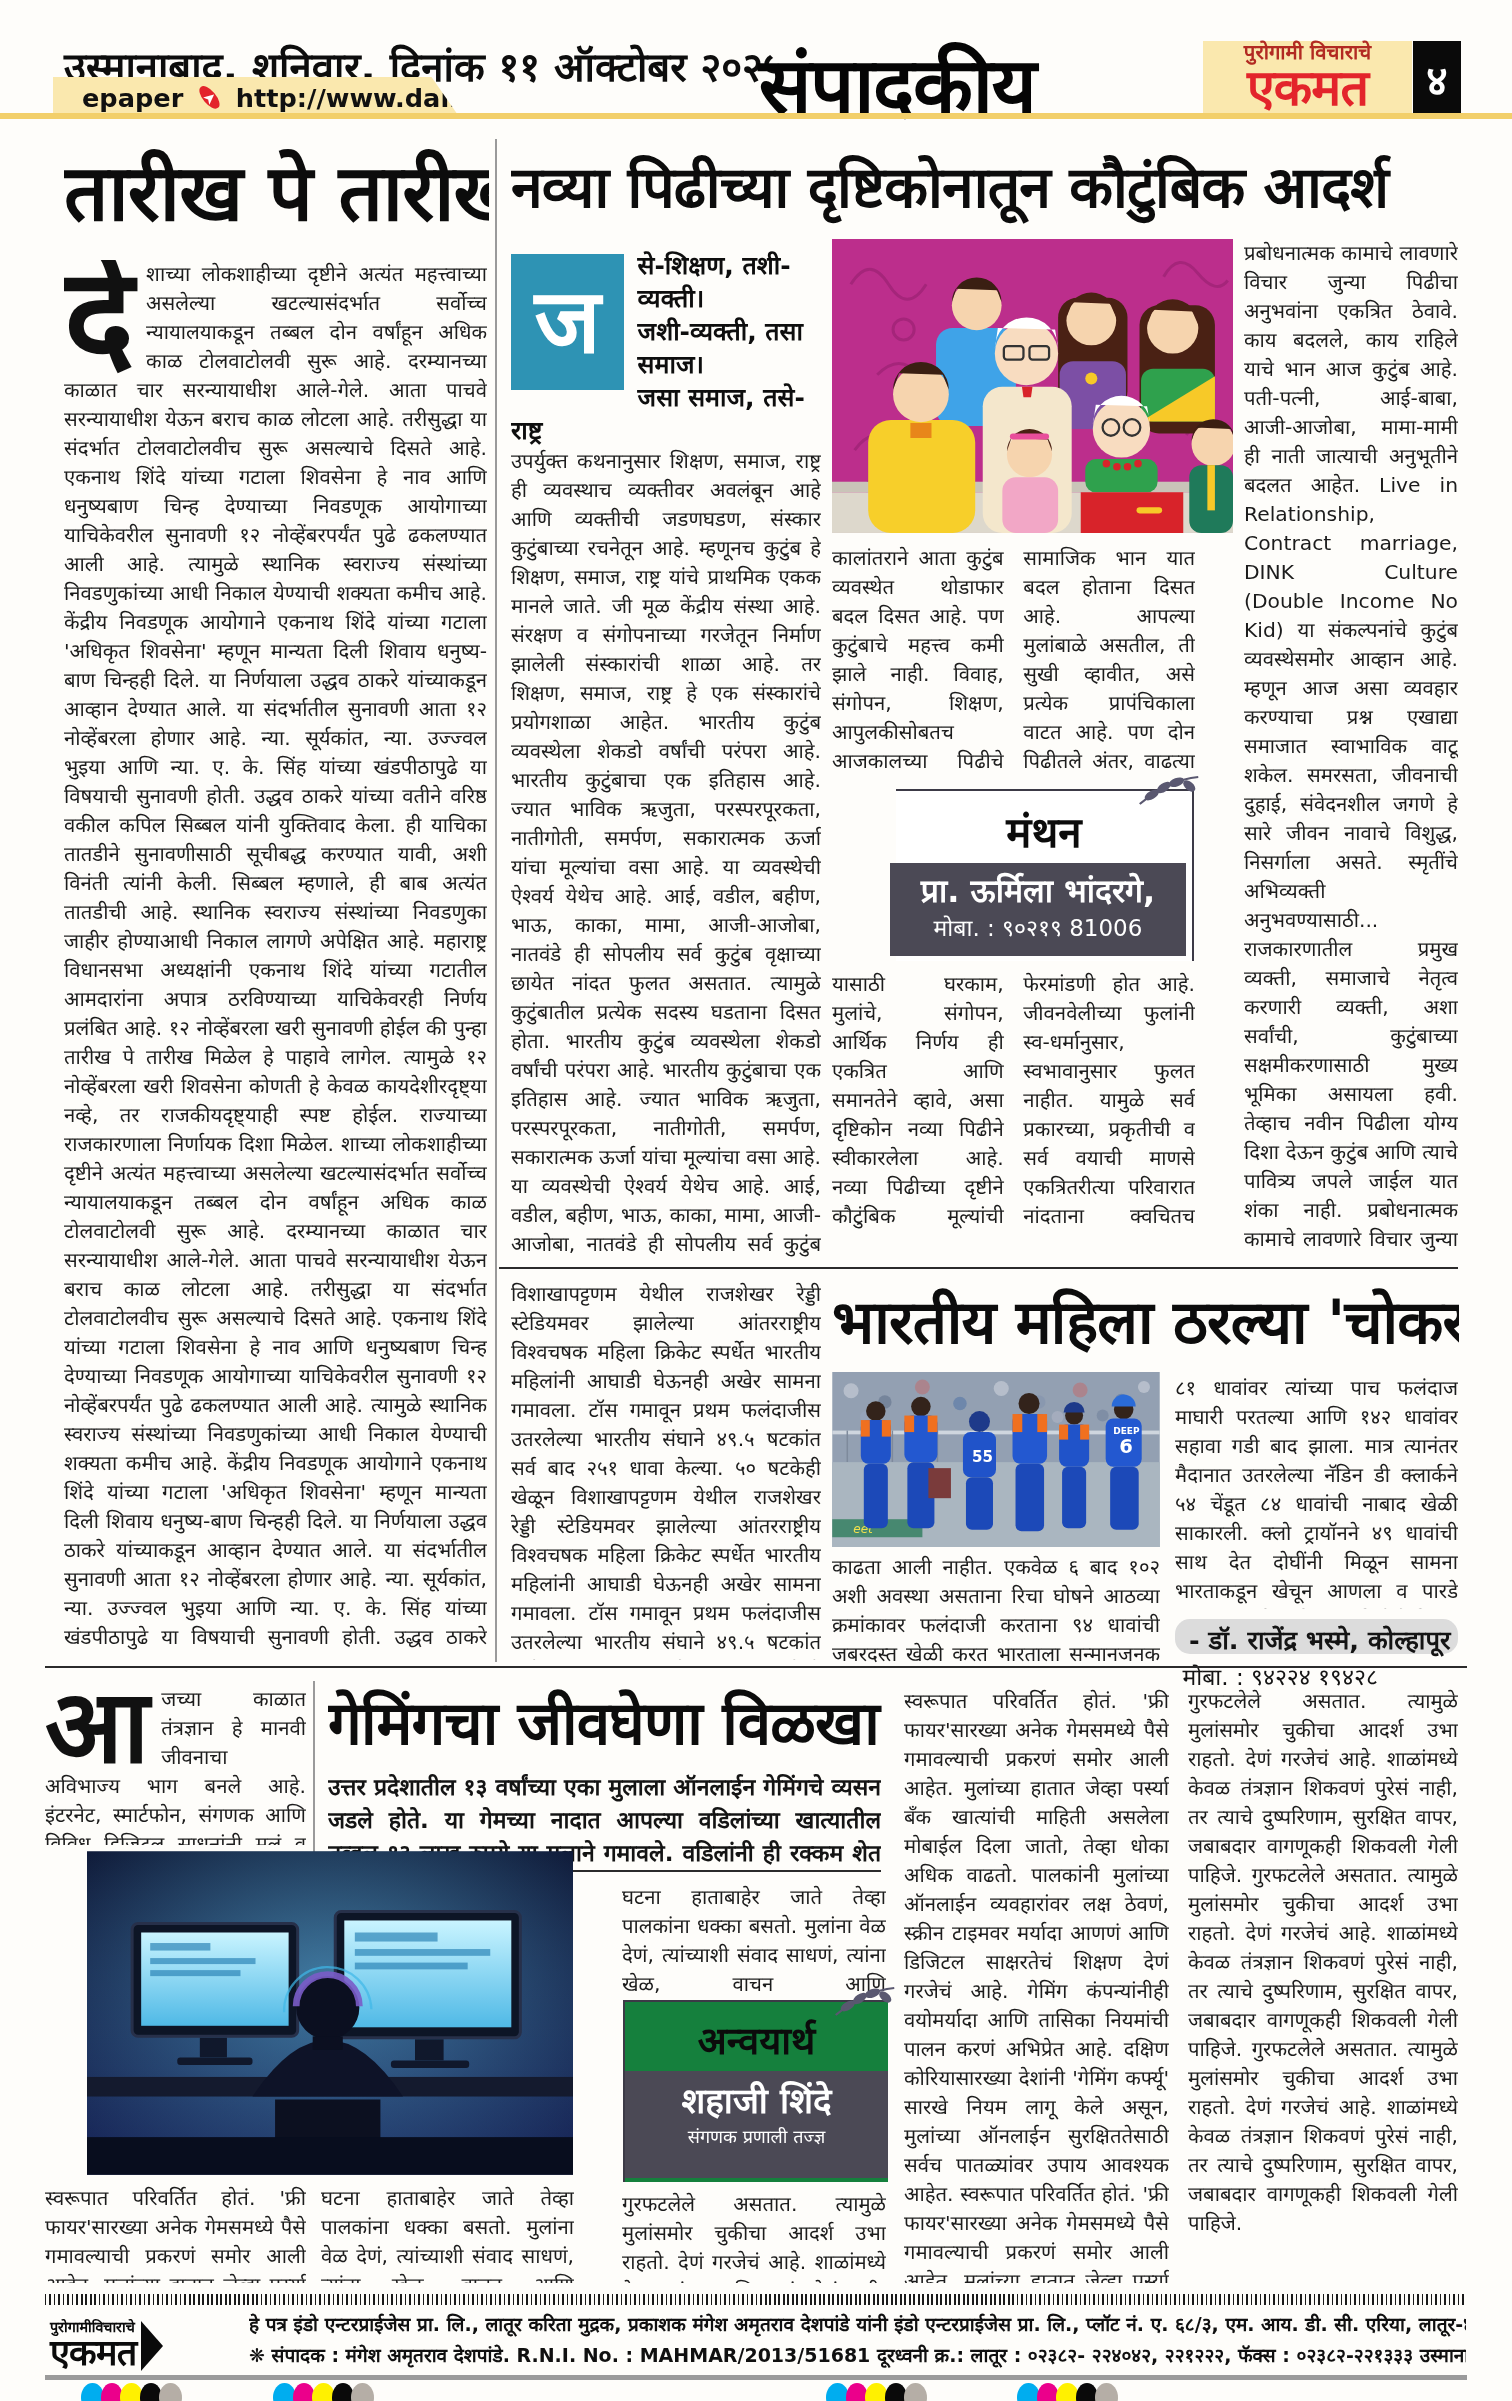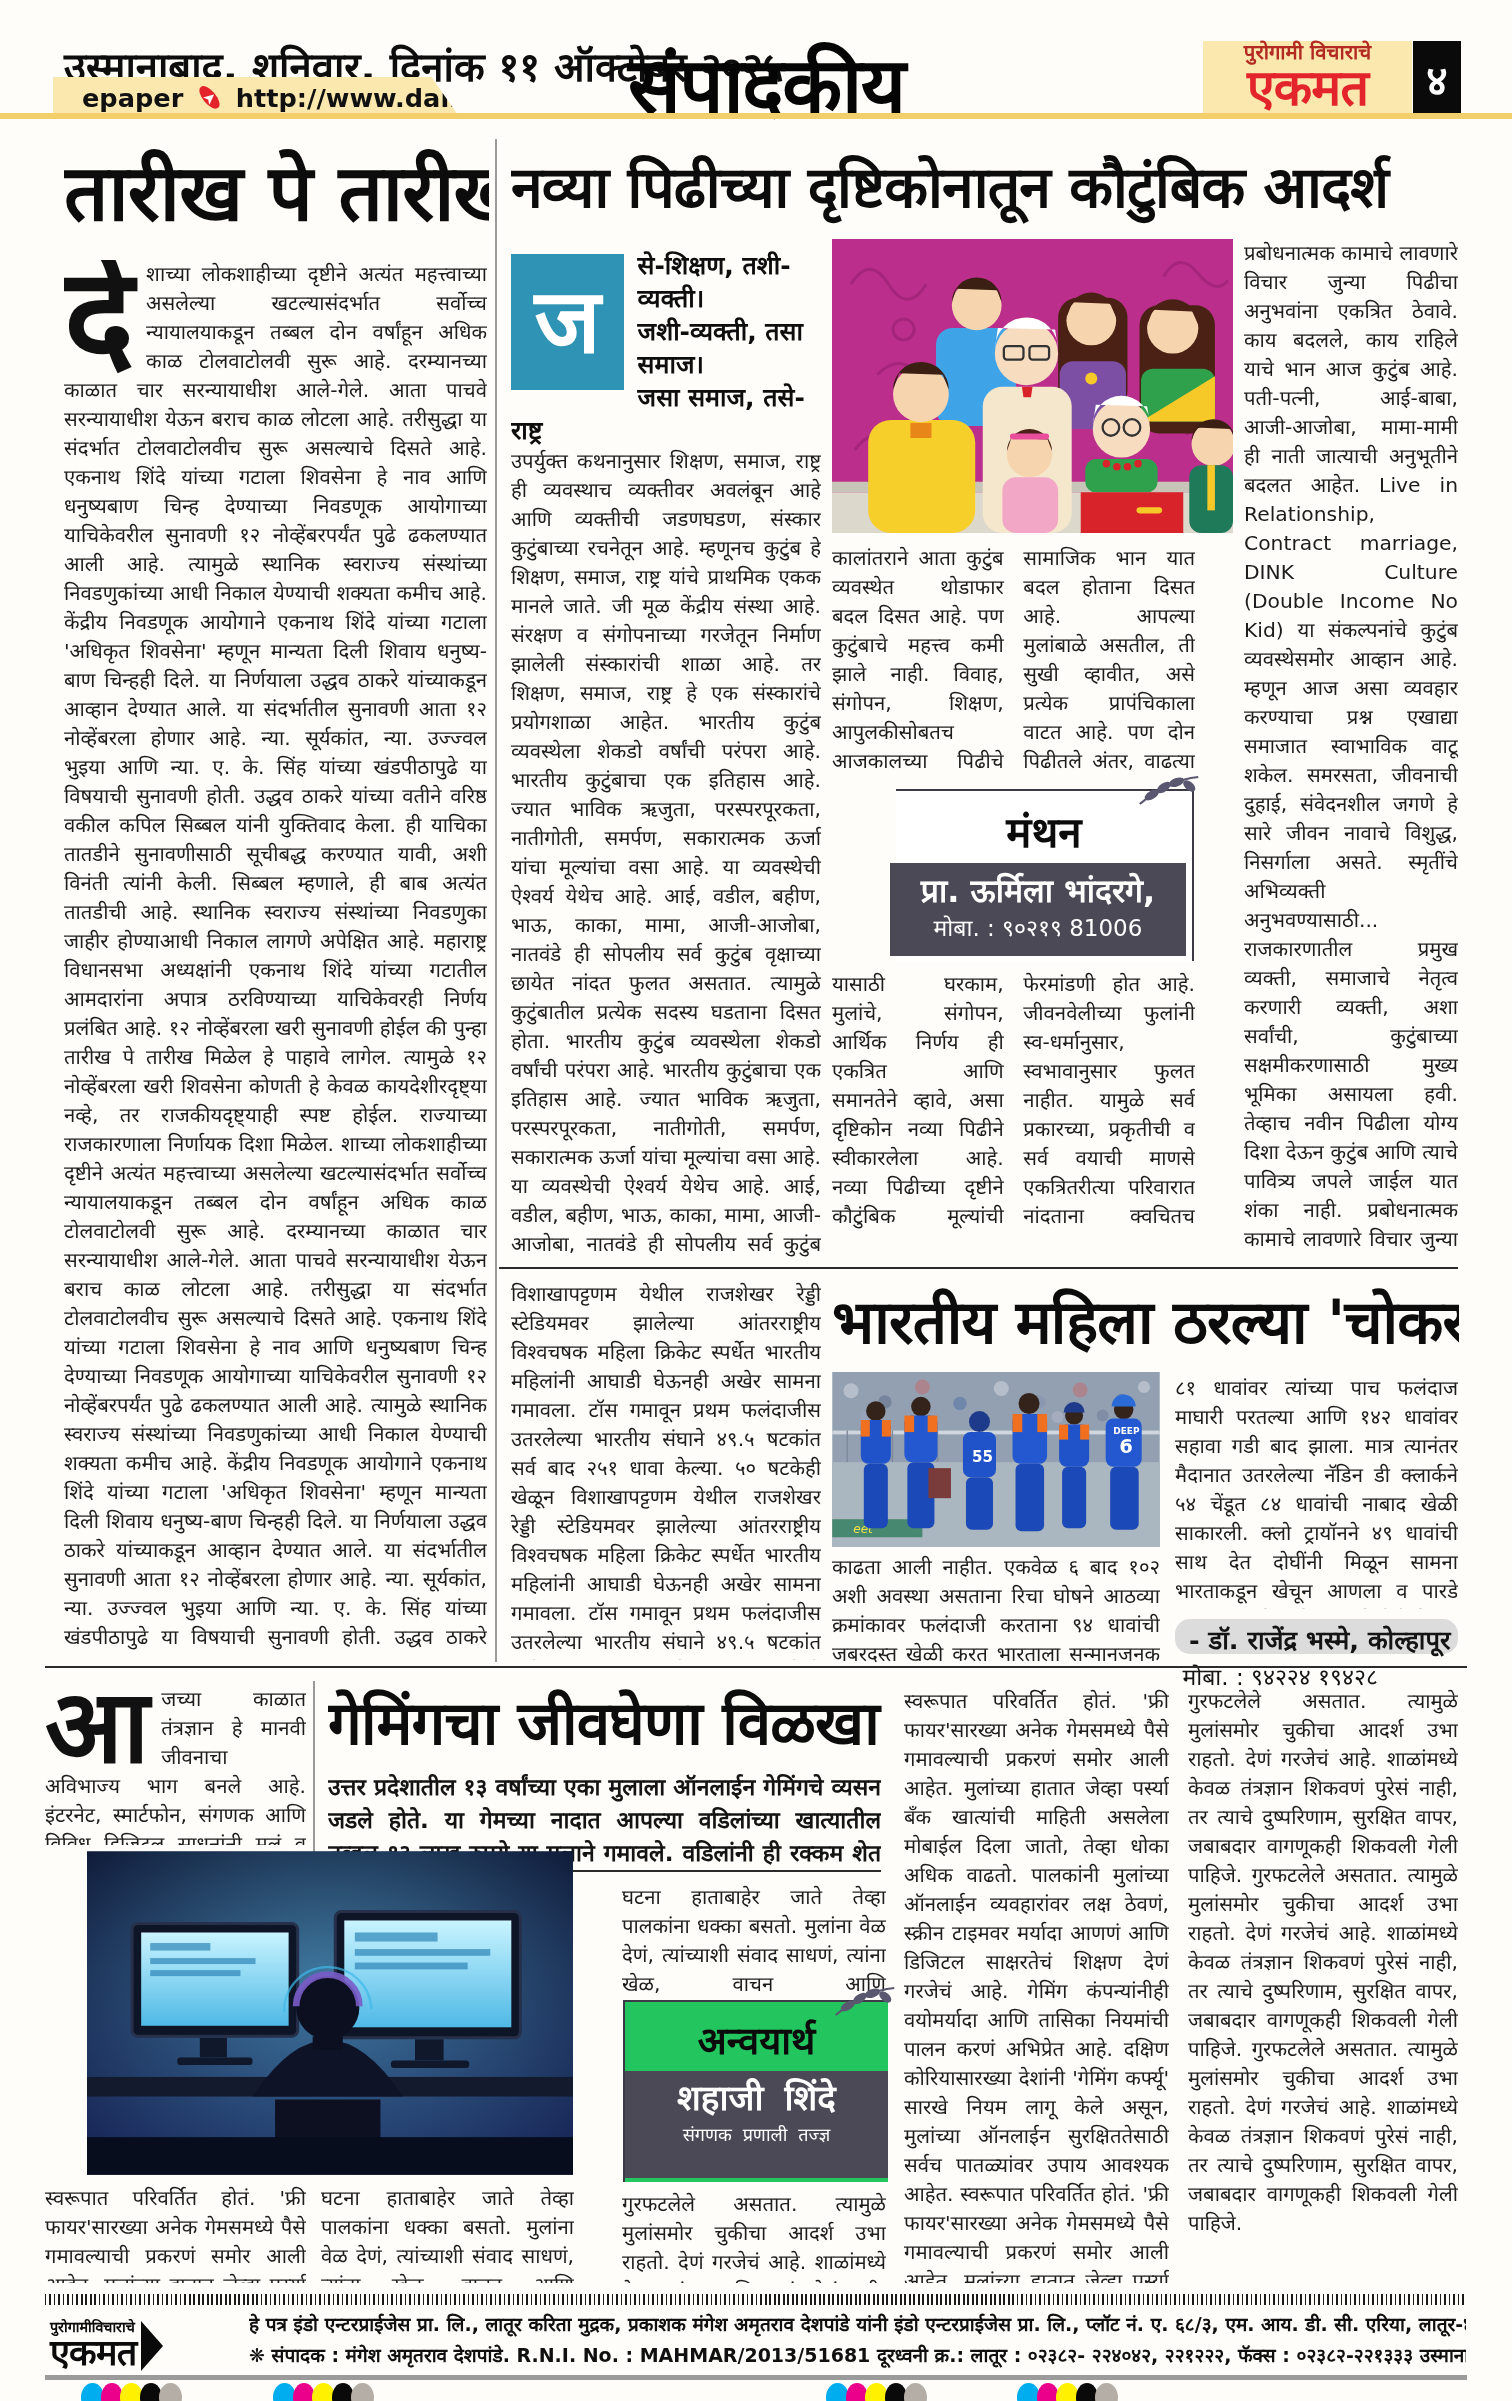--- a/index.html
+++ b/index.html
@@ -61,21 +61,21 @@
 <div class="page">
 
   <div class="abs dateline" style="left:64px;top:38px;width:542px;height:38px;">उस्मानाबाद, शनिवार, दिनांक ११ ऑक्टोबर २०२५</div>
 
   <div class="abs epaper-banner" style="left:53px;top:77px;width:407px;height:41px;">
     <span class="epaper-label">epaper</span>
     <span class="epaper-ico">➤</span>
     <span class="epaper-url">http://www.dainikekmat.com</span>
   </div>
 
-  <div class="abs section-title" style="left:628px;top:30px;width:482px;height:83px;">संपादकीय</div>
+  <div class="abs section-title" style="left:656px;top:30px;width:482px;height:83px;text-align:center;">संपादकीय</div>
 
   <div class="abs masthead" style="left:1203px;top:41px;width:209px;height:75px;">
     <div class="masthead-tag">पुरोगामी विचाराचे</div>
     <div class="masthead-name">एकमत</div>
   </div>
   <div class="abs pagebox" style="left:1413px;top:41px;width:48px;height:75px;">४</div>
 
   <div class="abs yellow-rule" style="left:0;top:113px;width:1512px;height:6px;"></div>
 
   <div class="abs headline" style="left:64px;top:145px;width:425px;height:98px;font-size:78px;line-height:96px;">तारीख पे तारीख!</div>
@@ -339,21 +339,21 @@
       <path d="M262,214 a58,58 0 0 1 116,-4" fill="none" stroke="#3FB8E8" stroke-width="3" opacity="0.7"></path>
       <rect y="380" width="646" height="50" fill="#080D1E"></rect>
     </svg>
   </div>
 
   <div class="abs txt" style="left:45px;top:2184px;width:261px;height:99px;">स्वरूपात परिवर्तित होतं. 'फ्री फायर'सारख्या अनेक गेमसमध्ये पैसे गमावल्याची प्रकरणं समोर आली आहेत. मुलांच्या हातात जेव्हा पर्स्या बँक खात्यांची माहिती असलेला मोबाईल दिला जातो, तेव्हा धोका अधिक वाढतो. पालकांनी मुलांच्या ऑनलाईन व्यवहारांवर लक्ष ठेवणं, स्क्रीन टाइमवर मर्यादा आणणं आणि डिजिटल साक्षरतेचं शिक्षण देणं गरजेचं आहे. गेमिंग कंपन्यांनीही वयोमर्यादा आणि तासिका नियमांची पालन करणं अभिप्रेत आहे. दक्षिण कोरियासारख्या देशांनी 'गेमिंग कर्फ्यू' सारखे नियम लागू केले असून, मुलांच्या ऑनलाईन सुरक्षिततेसाठी सर्वच पातळ्यांवर उपाय आवश्यक आहेत.</div>
   <div class="abs txt" style="left:321px;top:2184px;width:253px;height:99px;">घटना हाताबाहेर जाते तेव्हा पालकांना धक्का बसतो. मुलांना वेळ देणं, त्यांच्याशी संवाद साधणं, त्यांना खेळ, वाचन आणि मित्रपरिवारासोबत गुंतवणं अत्यंत आवश्यक आहे. पण बहुतेकदा पालक स्वतःही मोबाईलच्या व्यसनात</div>
 
   <div class="abs txt" style="left:622px;top:1883px;width:264px;height:111px;">घटना हाताबाहेर जाते तेव्हा पालकांना धक्का बसतो. मुलांना वेळ देणं, त्यांच्याशी संवाद साधणं, त्यांना खेळ, वाचन आणि मित्रपरिवारासोबत गुंतवणं अत्यंत आवश्यक आहे. पण बहुतेकदा पालक स्वतःही मोबाईलच्या व्यसनात</div>
 
-  <div class="abs author-box" style="left:623px;top:2000px;width:265px;height:182px;background:#22c55e;border-right:none;border-left:2.3px solid #3c3a46;font-family:Liberation Mono, monospace;">
+  <div class="abs author-box" style="left:623px;top:2000px;width:265px;height:182px;background:#15803d;border-right:none;border-left:2.3px solid #3c3a46;">
     <div class="leaf">
       <svg width="68" height="48" viewBox="0 0 90 64">
         <g stroke="#5A5870" stroke-width="3" fill="#5A5870">
           <path d="M6,52 Q45,20 84,16" fill="none"></path>
           <ellipse cx="22" cy="40" rx="9" ry="4" transform="rotate(-30 22 40)"></ellipse>
           <ellipse cx="38" cy="30" rx="9" ry="4" transform="rotate(-35 38 30)"></ellipse>
           <ellipse cx="55" cy="23" rx="9" ry="4" transform="rotate(-20 55 23)"></ellipse>
           <ellipse cx="72" cy="28" rx="8" ry="4" transform="rotate(40 72 28)"></ellipse>
         </g>
       </svg>

